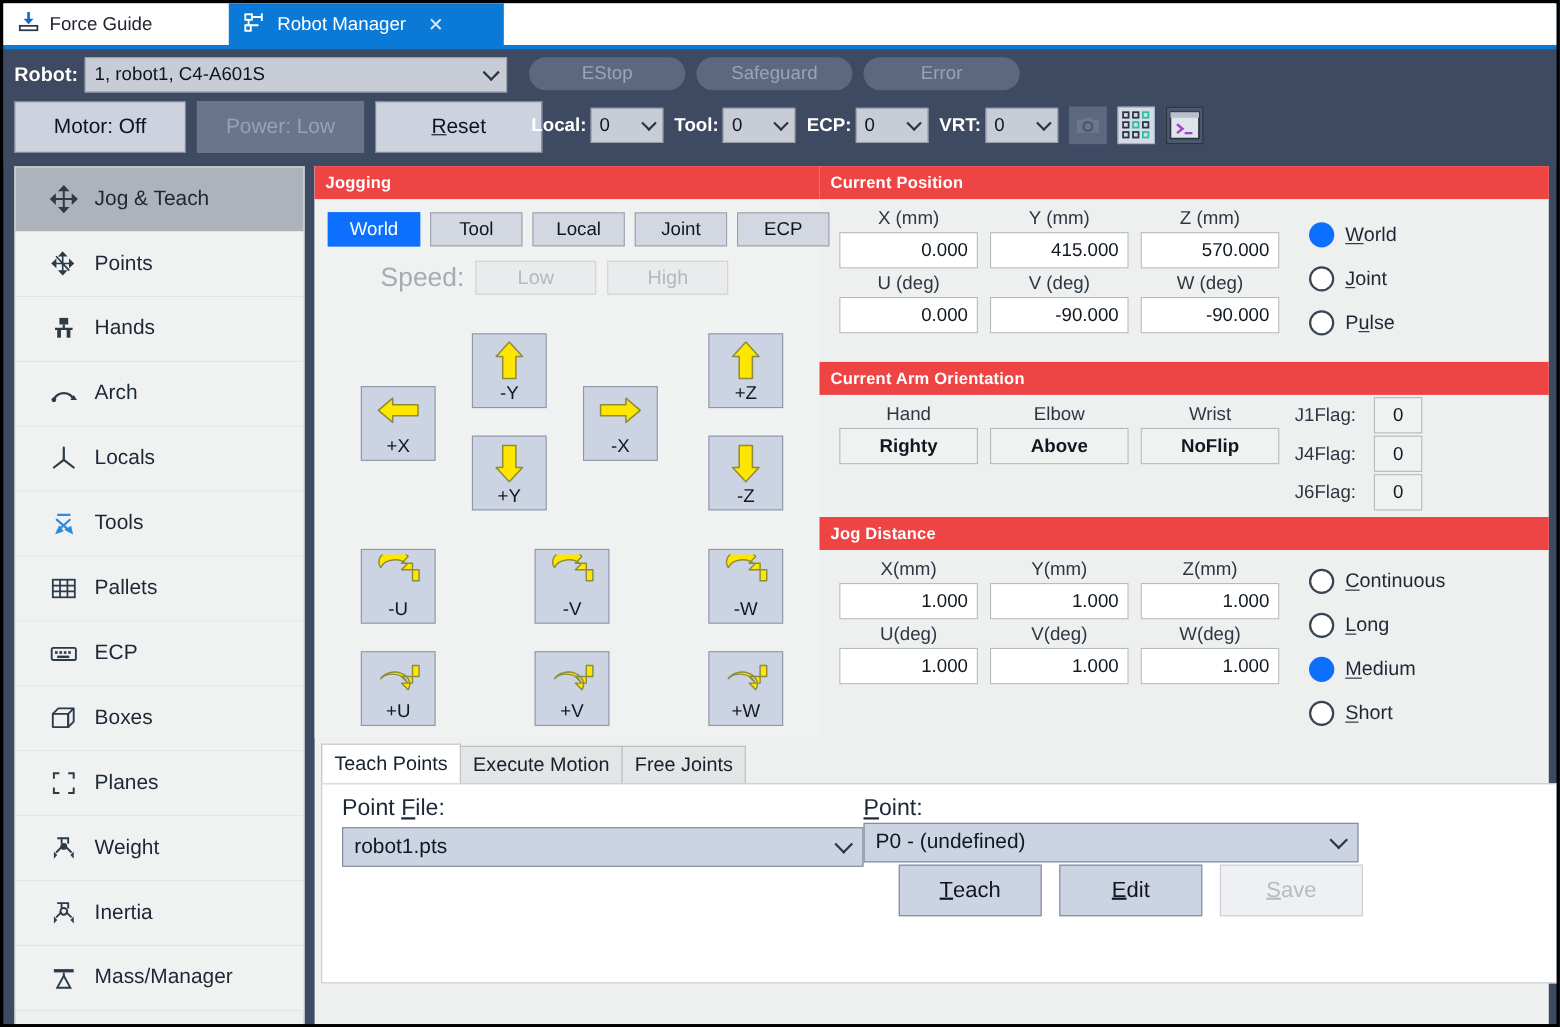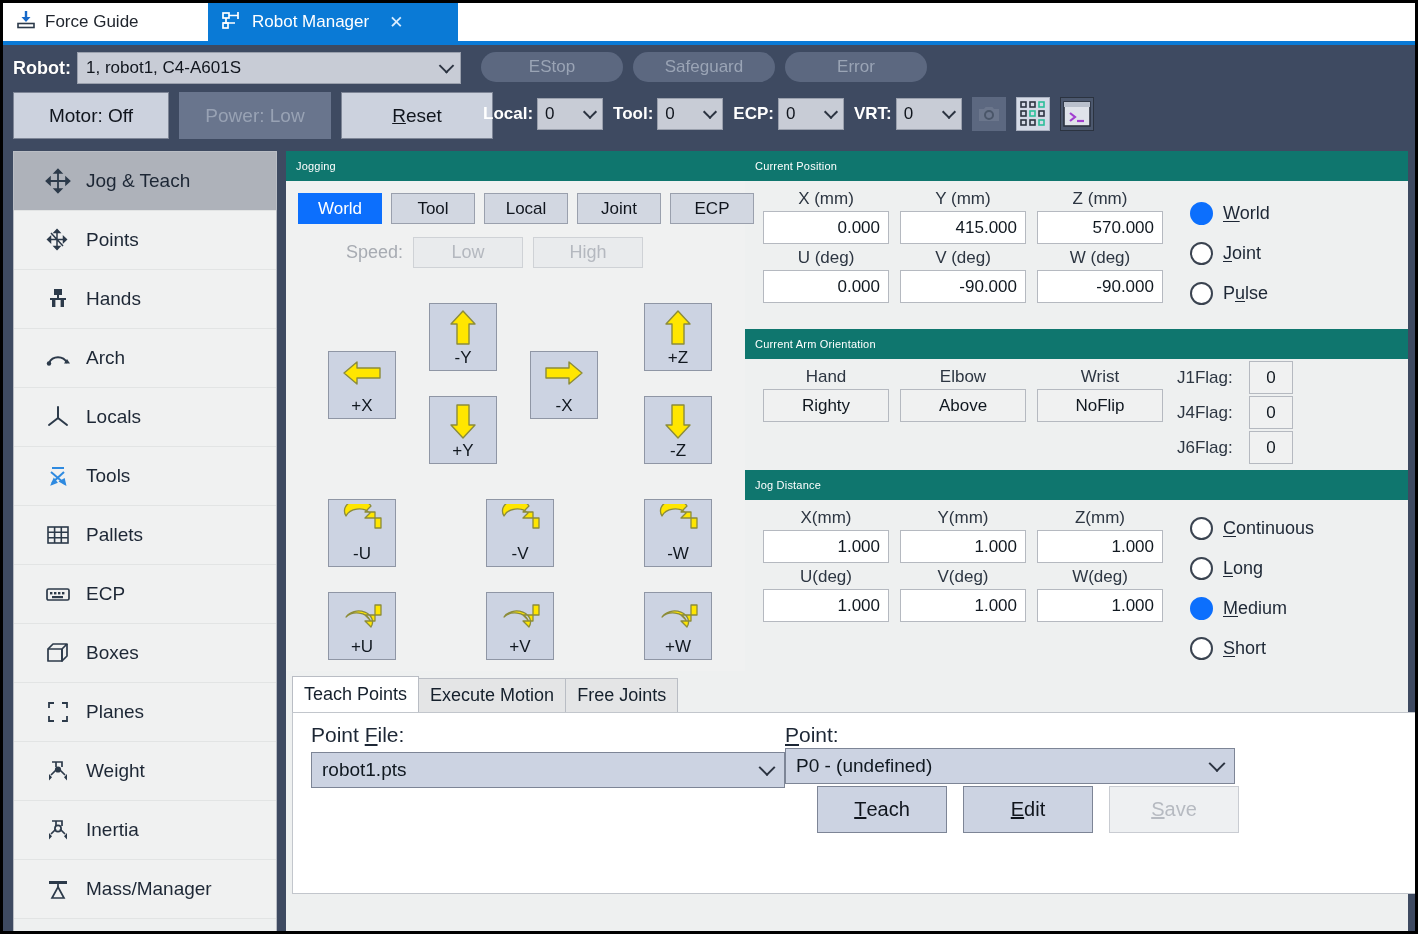--- a/index.html
+++ b/index.html
@@ -138,22 +138,22 @@
   }
 
   
   .content {
     position: absolute; left: 283px; top: 148px;
     width: 1122px; height: 782px;
     background: #eef0f0;
   }
 
   .section-header {
-    height: 30px; background: #0f766e; color: #ffffff;
-    font-size: 11px; font-weight: normal;
+    height: 30px; background: #ef4444; color: #ffffff;
+    font-size: 15px; font-weight: bold;
     display: flex; align-items: center; padding-left: 10px;
     letter-spacing: .2px;
   }
 
   
   .jog-pane {
     position: absolute; left: 0; top: 0; width: 459px; height: 520px;
     background: #f0f1f1;
   }
   .coord-tabs { display: flex; gap: 9px; padding: 12px 0 0 12px; }
@@ -162,21 +162,21 @@
     display: flex; align-items: center; justify-content: center;
     font-size: 17px; color: #10151d;
     background: #d2d7e1; border: 1px solid #9aa0ad;
   }
   .ctab.active { background: #0c6ffd; color: #ffffff; border-color: #0c6ffd; }
 
   .speed-row {
     display: flex; align-items: center; gap: 10px;
     padding: 13px 0 0 60px;
   }
-  .speed-label { font-size: 18px; color: #a7abb2; }
+  .speed-label { font-size: 24px; color: #a7abb2; }
   .sbtn {
     width: 110px; height: 31px;
     display: flex; align-items: center; justify-content: center;
     font-size: 18px; color: #b4b8bf;
     background: #e9ebed; border: 1px solid #cfd2d6;
   }
 
   .jogbtn {
     position: absolute;
     width: 68px; height: 68px;
@@ -689,21 +689,21 @@
               <div style="width:126px;">
                   <div class="field-label">Hand</div>
                 </div>
               <div style="width:126px;">
                   <div class="field-label">Elbow</div>
                 </div>
               <div style="width:126px;">
                   <div class="field-label">Wrist</div>
                 </div>
             </div>
-            <div style="display:flex; gap:11px; margin-top:2px;">
+            <div style="display:flex; gap:11px; margin-top:2px;font-weight:bold;">
               <div class="readonly-box" style="width:126px;">Righty</div>
               <div class="readonly-box" style="width:126px;">Above</div>
               <div class="readonly-box" style="width:126px;">NoFlip</div>
             </div>
           </div>
           <div style="padding-left:14px; margin-top:-6px;">
             <div style="display:flex; align-items:center; gap:8px; margin-bottom:2px;">
               <span class="field-label" style="width:64px; text-align:left;">J1Flag:</span>
               <span class="readonly-box" style="width:44px;">0</span>
             </div>

